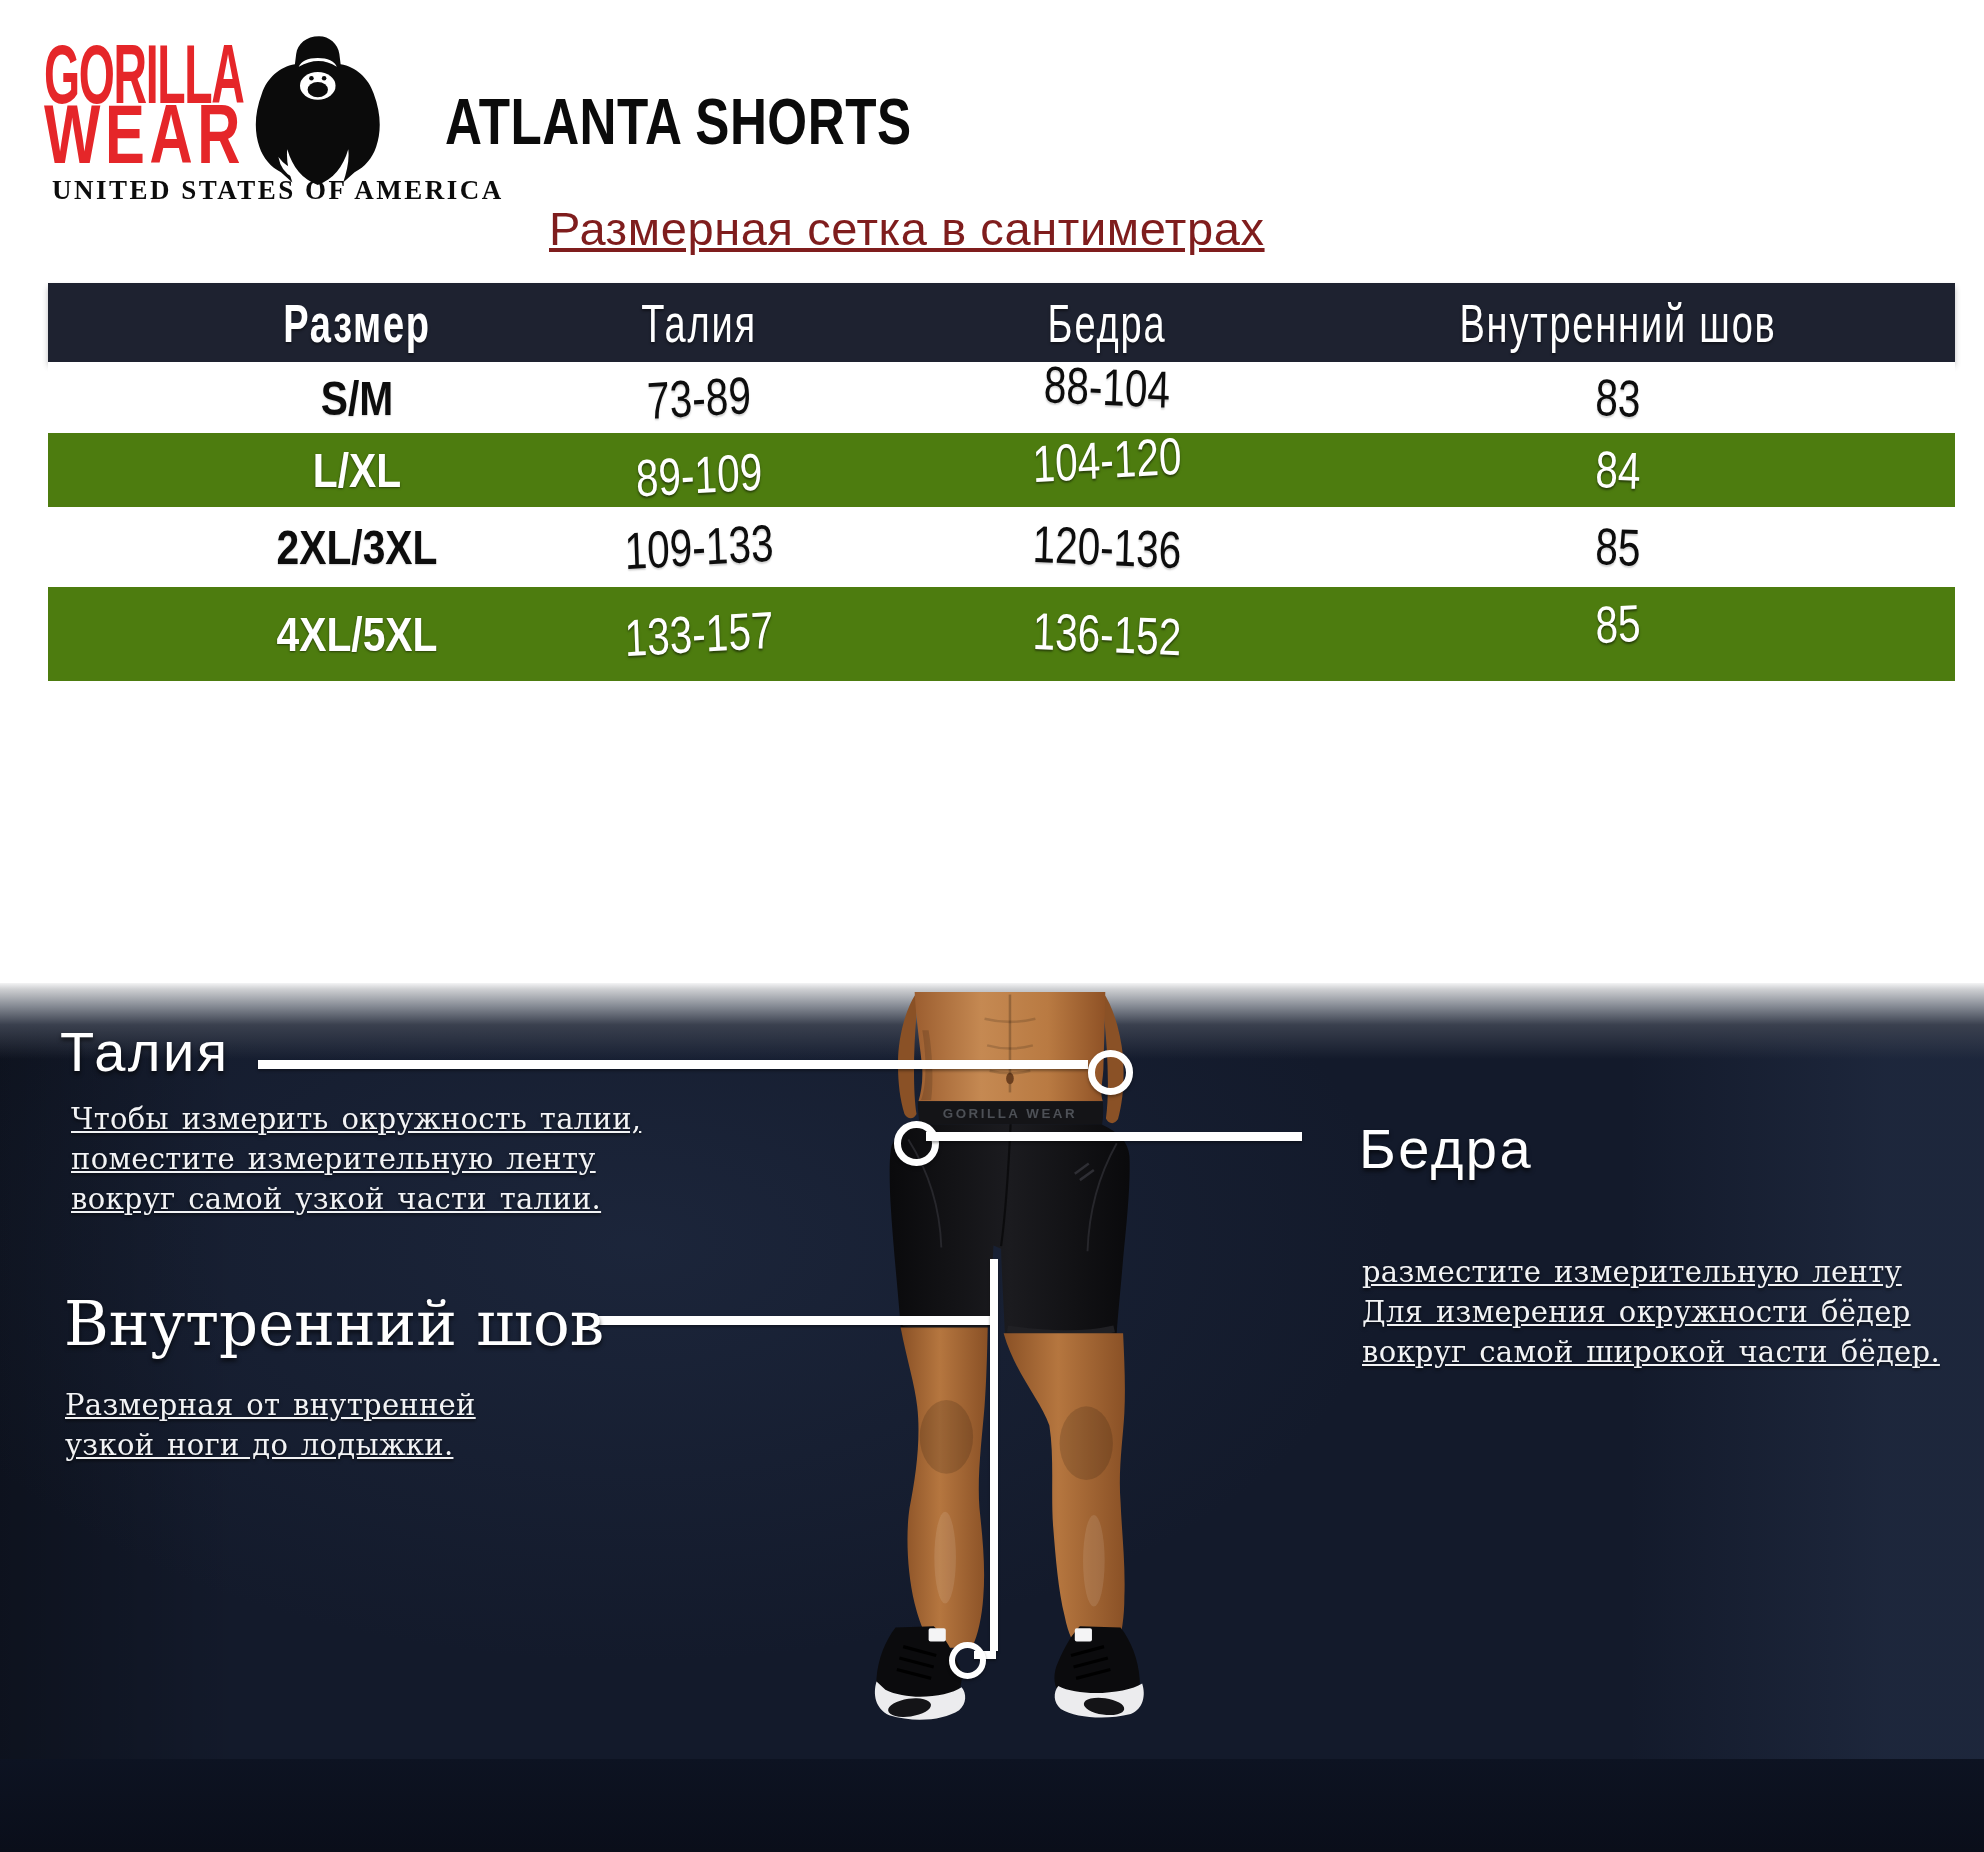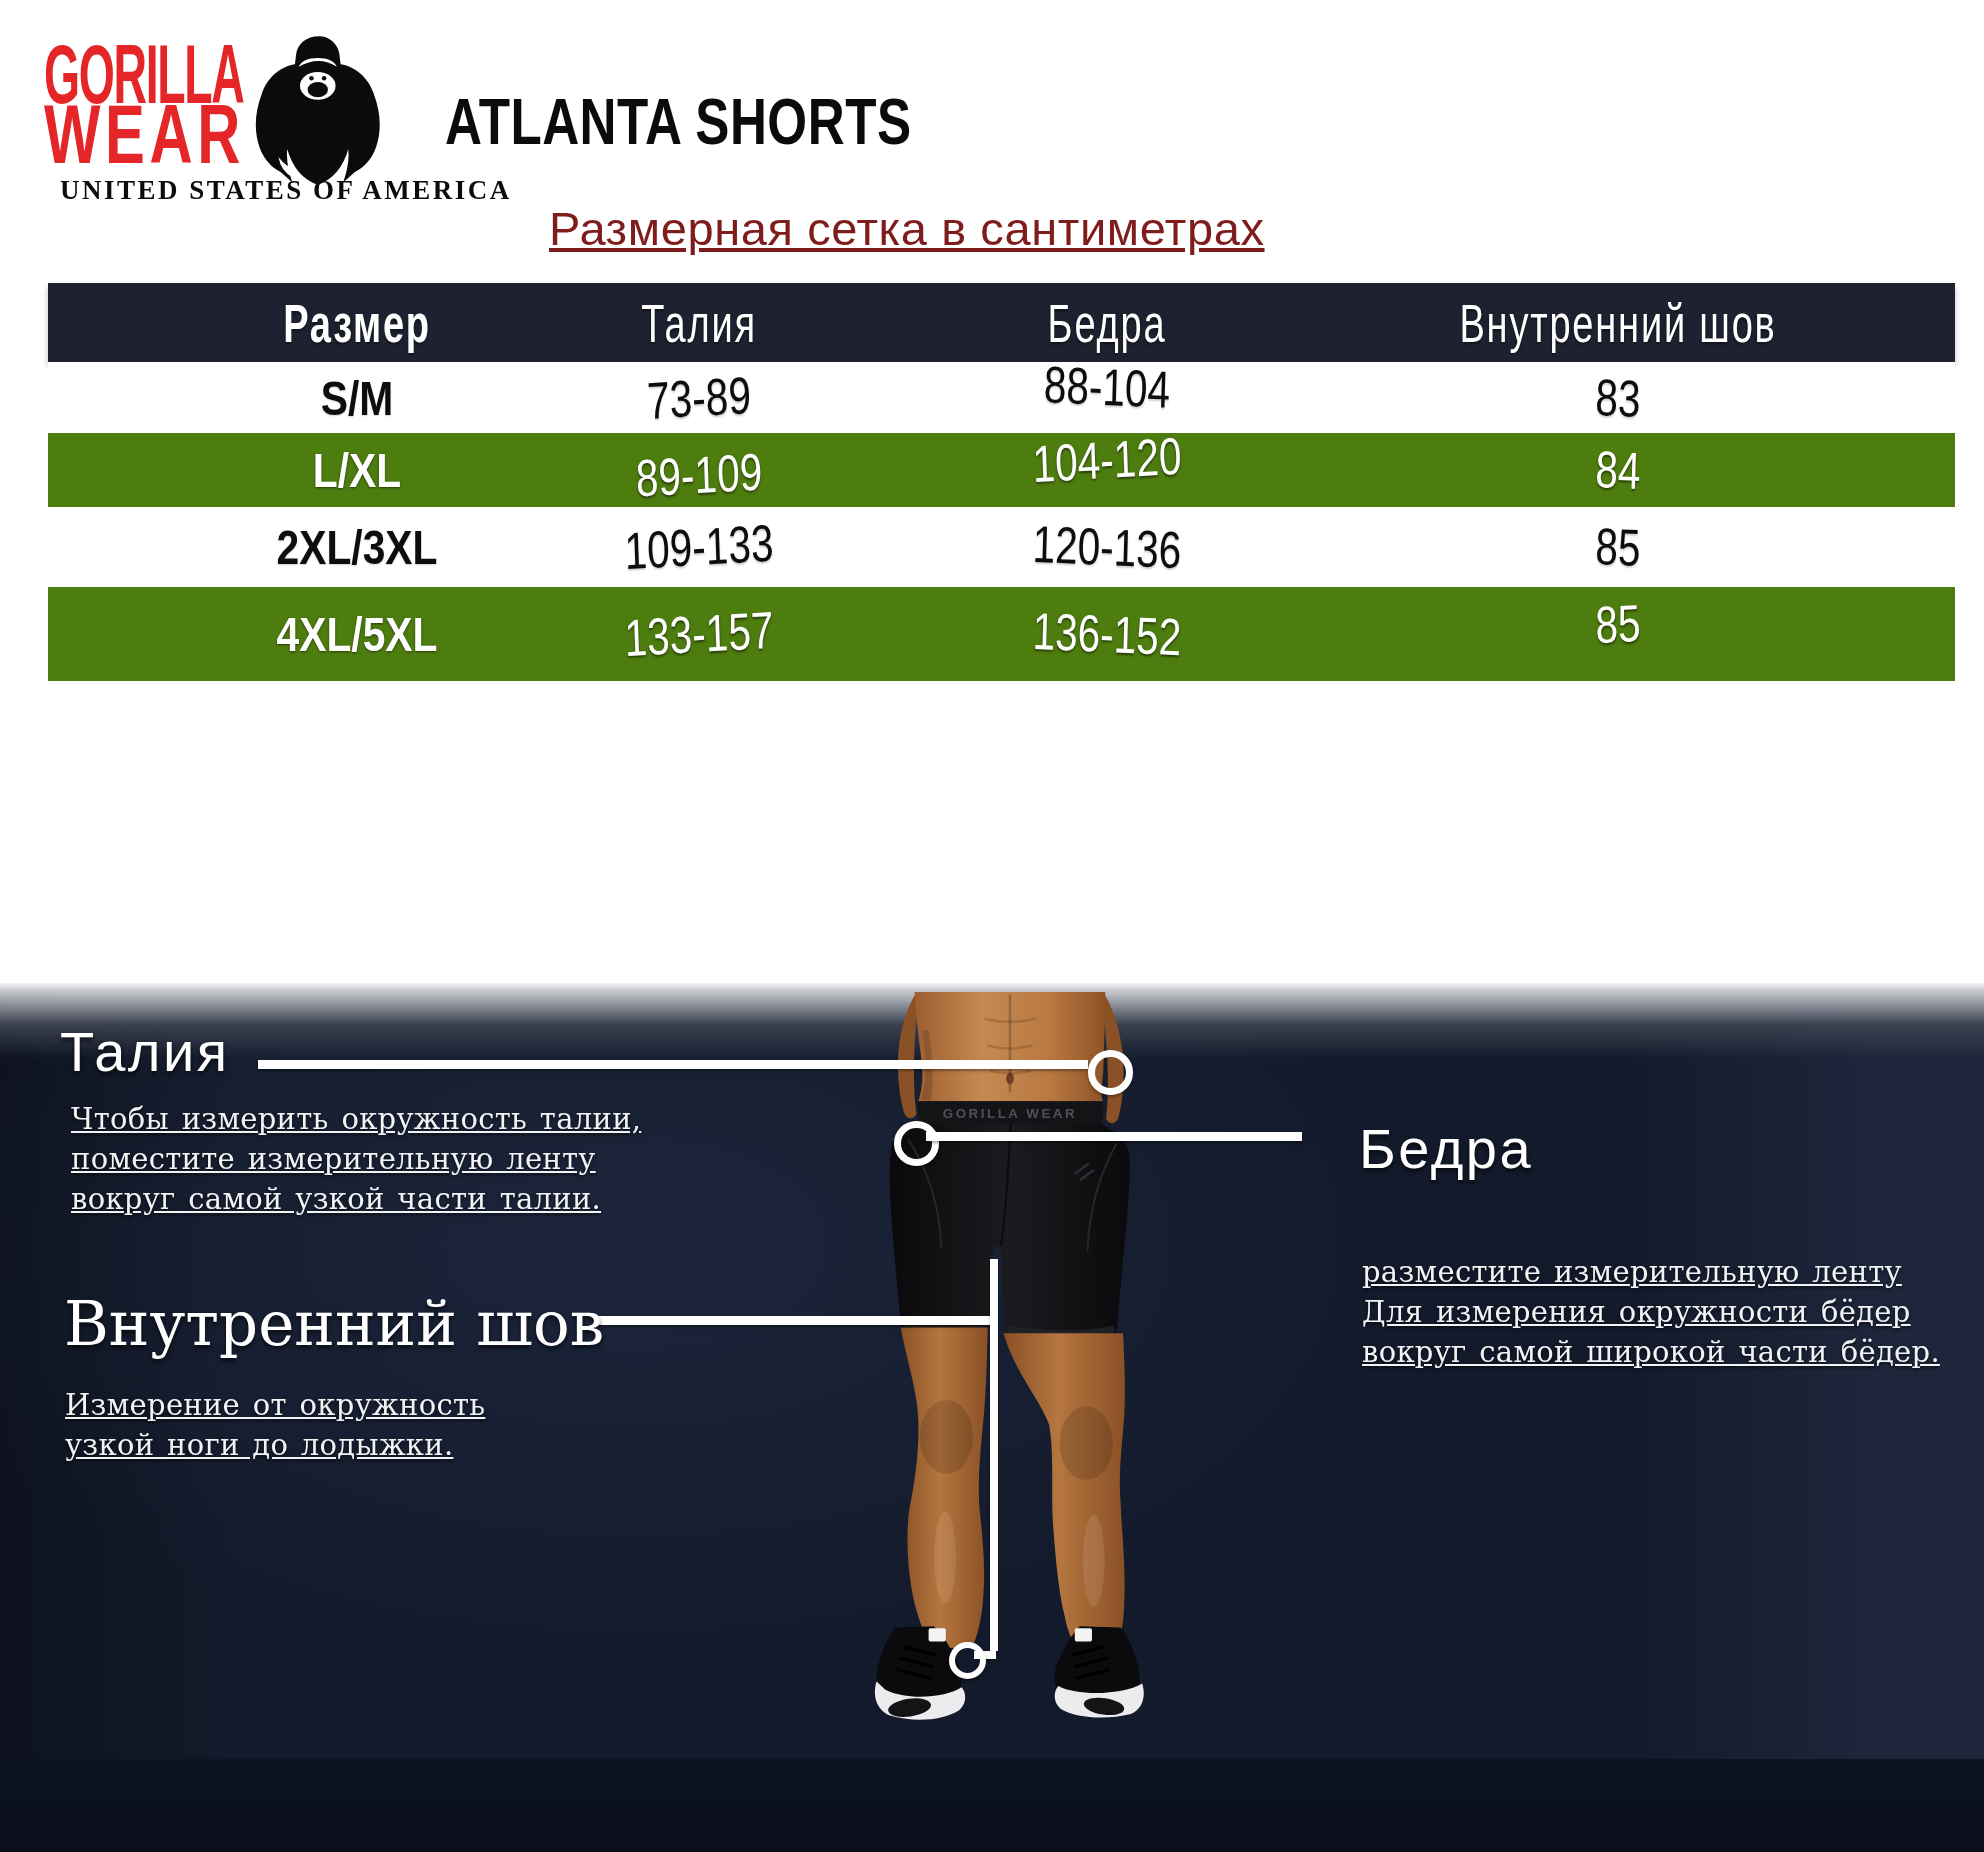--- a/index.html
+++ b/index.html
@@ -5,21 +5,21 @@
   html,body{margin:0;padding:0;}
   body{width:1985px;height:1853px;position:relative;background:#ffffff;
        font-family:"Liberation Sans",sans-serif;overflow:hidden;}
   .abs{position:absolute;}
 
   
   .brand-word{color:#e52629;font-weight:900;font-size:83px;line-height:83px;
               transform-origin:left center;white-space:nowrap;}
   #brand1{left:44px;top:33px;transform:scaleX(.56);letter-spacing:-2.5px;}
   #brand2{left:44px;top:93px;transform:scaleX(.72);letter-spacing:6.4px;}
-  #country{left:60px;top:175px;font-family:"Liberation Serif",serif;font-weight:700;
+  #country{left:52px;top:175px;font-family:"Liberation Serif",serif;font-weight:700;
            font-size:27px;letter-spacing:2.5px;color:#0c0c0c;white-space:nowrap;}
   #gorilla-box{left:253px;top:32px;width:127px;height:156px;}
 
   
   #page-title{left:445px;top:85px;font-size:64px;font-weight:900;color:#0b0b0b;
               white-space:nowrap;transform-origin:left center;transform:scaleX(.8);
               letter-spacing:0.6px;}
   #page-subtitle{left:549px;top:201px;font-size:47px;font-weight:400;color:#7f1d1d;
                  white-space:nowrap;letter-spacing:0.6px;text-decoration:underline;}
 
@@ -231,17 +231,17 @@
 
   <div class="abs g-head-sans" id="hips-title">Бедра</div>
   <div class="abs g-para" id="hips-para">
     <div>разместите измерительную ленту</div>
     <div>Для измерения окружности бёдер</div>
     <div>вокруг самой широкой части бёдер.</div>
   </div>
 
   <div class="abs g-head-serif" id="inseam-title">Внутренний шов</div>
   <div class="abs g-para" id="inseam-para">
-    <div>Измерение от окружность</div>
+    <div>Размерная от внутренней</div>
     <div>узкой ноги до лодыжки.</div>
   </div>
 </div>
 
 
 </body></html>

